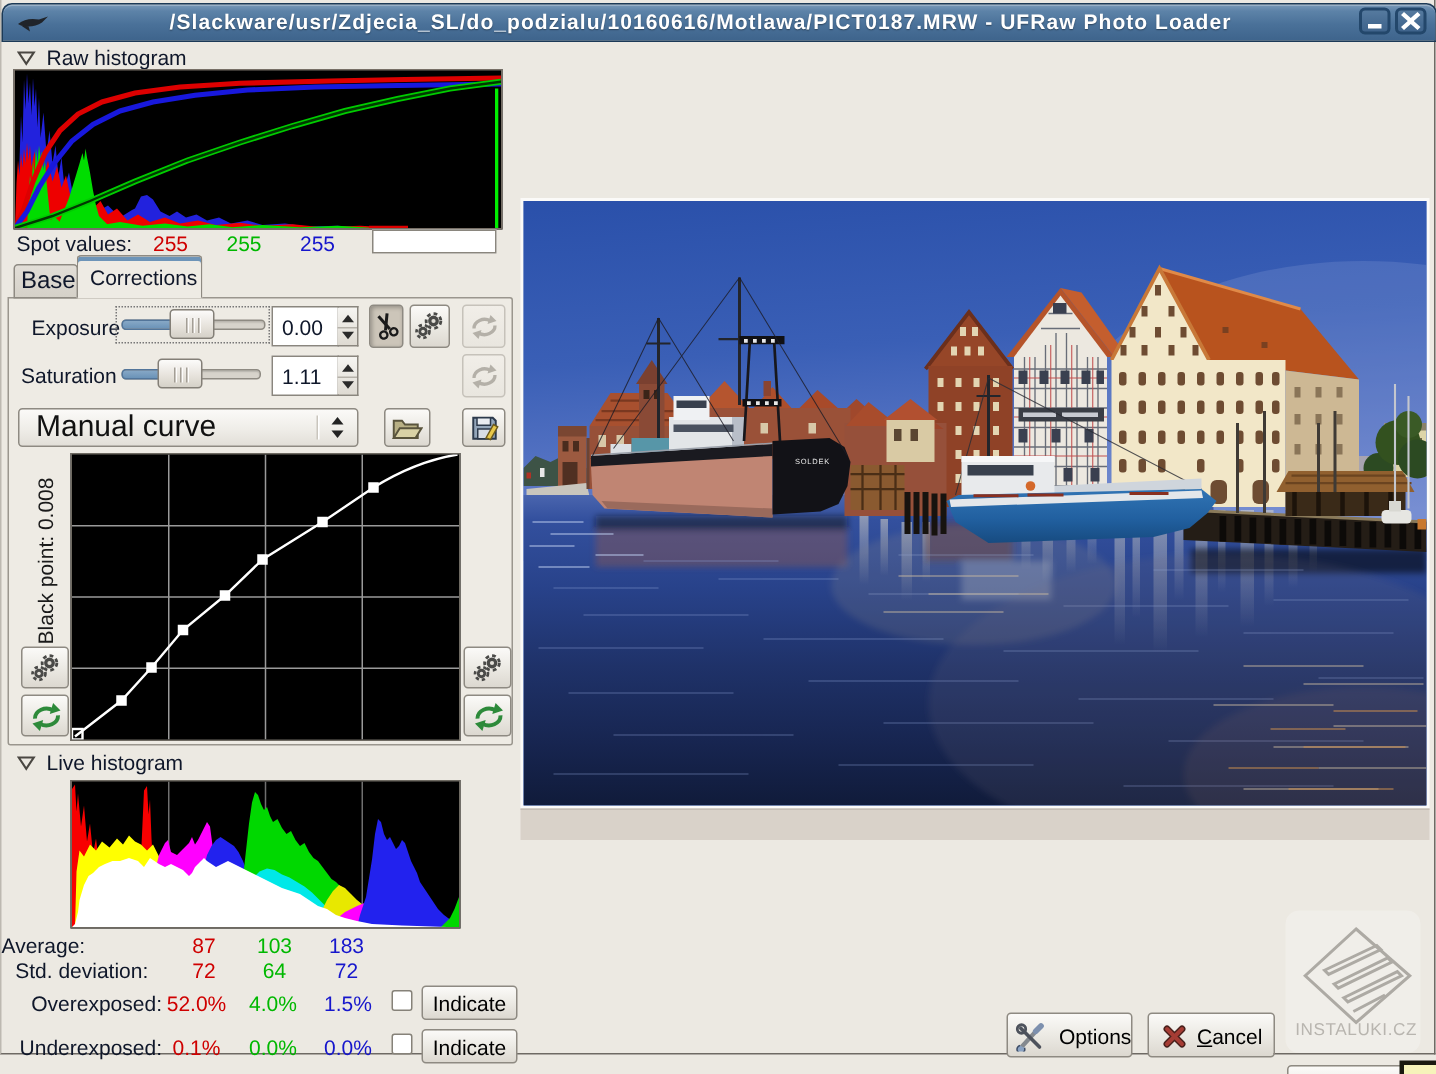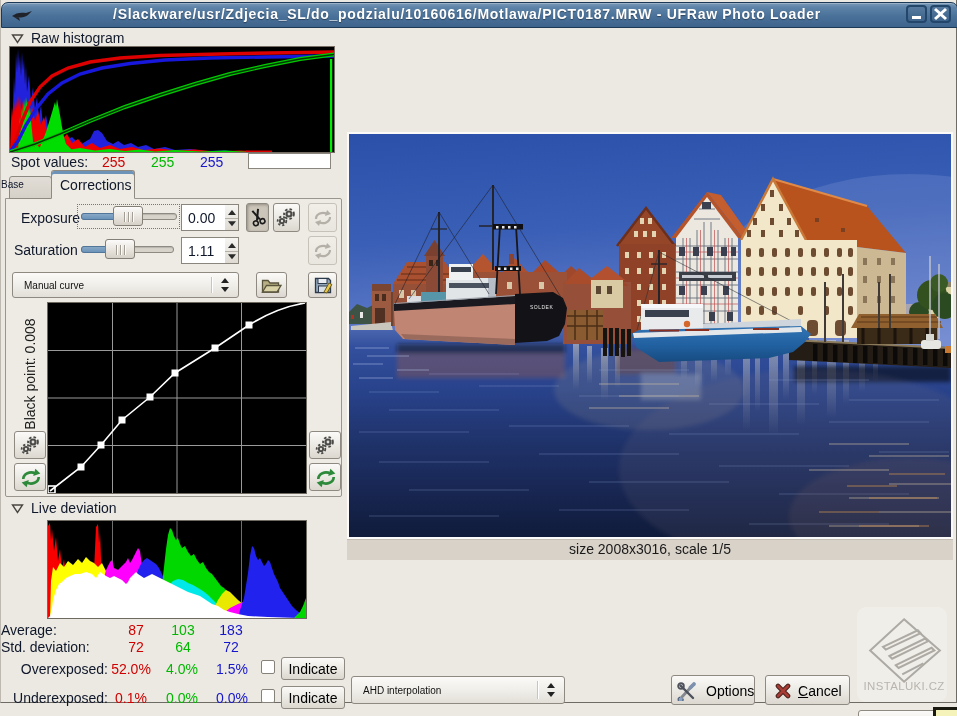--- a/index.html
+++ b/index.html
@@ -17,21 +17,21 @@
 .spin-arrows div{height:50%;position:relative}
 .spin-arrows div+div{border-top:1px solid #b5b1a9}
 .tri-u{position:absolute;left:50%;top:50%;transform:translate(-50%,-50%);width:0;height:0;border-left:4px solid transparent;border-right:4px solid transparent;border-bottom:5px solid #2a2a2a}
 .tri-d{position:absolute;left:50%;top:50%;transform:translate(-50%,-50%);width:0;height:0;border-left:4px solid transparent;border-right:4px solid transparent;border-top:5px solid #2a2a2a}
 .sl-track{position:absolute;height:7px;background:#d7d3cb;border:1px solid #8e8a82;border-radius:3px;box-shadow:inset 0 1px 1px rgba(0,0,0,.15)}
 .sl-fill{position:absolute;height:7px;background:linear-gradient(#87a8c6,#6b93b8);border:1px solid #52759a;border-radius:3px 0 0 3px}
 .sl-handle{position:absolute;width:30px;height:20px;border:1px solid #837f77;border-radius:3px;background:linear-gradient(#fcfbfa,#e6e2db 60%,#d5d1c8)}
 .grip{position:absolute;top:5px;width:1px;height:10px;background:#a39e95;box-shadow:1px 0 0 #fdfcfb}
 .cb{position:absolute;width:14px;height:14px;background:#fff;border:1px solid #868279;border-radius:2px}
 .combo{position:absolute;border:1px solid #8e8a82;border-radius:3px;background:linear-gradient(#fbfaf8,#efede8 55%,#e2dfd8)}
-.combo .ct{position:absolute;left:11px;top:50%;transform:translateY(-50%);font-size:10px;color:#111}
+.combo .ct{position:absolute;left:11px;top:50%;transform:translateY(-50%);font-size:20px;color:#111}
 .combo .sep{position:absolute;right:26px;top:4px;bottom:4px;width:1px;background:#c9c5bd;box-shadow:1px 0 0 #fff}
 .combo .ar{position:absolute;right:7px;top:50%;transform:translateY(-50%);width:12px;height:14px}
 .combo .ar:before{content:"";position:absolute;left:2px;top:0;border-left:4.5px solid transparent;border-right:4.5px solid transparent;border-bottom:5px solid #222}
 .combo .ar:after{content:"";position:absolute;left:2px;bottom:0;border-left:4.5px solid transparent;border-right:4.5px solid transparent;border-top:5px solid #222}
 .rnum{position:absolute;font-size:14px;text-align:center;width:44px}
 .red{color:#cf0000}.grn{color:#00b800}.blu{color:#1616cc}
 </style></head>
 <body>
 <div id="win">
 
@@ -69,21 +69,21 @@
   </svg>
     </div>
   <div class="lbl" style="left:10px;top:154px">Spot values:</div>
   <div class="lbl red" style="left:101px;top:154px">255</div>
   <div class="lbl grn" style="left:150px;top:154px">255</div>
   <div class="lbl blu" style="left:199px;top:154px">255</div>
   <div class="field" style="left:247px;top:153px;width:83px;height:16px"></div>
 
   <div class="abs" style="left:4px;top:198px;width:337px;height:299px;border:1px solid #9a968e;border-radius:0 2px 2px 2px;background:#eeebe4"></div>
   <div class="abs" style="left:8px;top:176px;width:43px;height:23px;border:1px solid #8e8a82;border-radius:3px 3px 0 0;background:linear-gradient(#e2ded7,#d5d1c8)"></div>
-  <div class="lbl" style="left:0;top:179px;font-size:10px">Base</div>
+  <div class="lbl" style="left:13px;top:179px;font-size:16px">Base</div>
   <div class="abs" style="left:50px;top:170px;width:84px;height:29px;border:1px solid #8e8a82;border-bottom:1px solid #eeebe4;border-radius:3px 3px 0 0;background:#eeebe4;box-shadow:inset 0 3px 0 #6d94b8"></div>
   <div class="lbl" style="left:59px;top:177px;font-size:14px">Corrections</div>
 
   <div class="lbl" style="left:20px;top:210px">Exposure</div>
   <div class="abs" style="left:76px;top:204px;width:103px;height:25px;border:1px dotted #777"></div>
   <div class="sl-track" style="left:80px;top:213px;width:96px"></div>
   <div class="sl-fill" style="left:80px;top:213px;width:35px"></div>
   <div class="sl-handle" style="left:112px;top:206px">
       <div class="grip" style="left:10px"></div>
       <div class="grip" style="left:14px"></div>
@@ -232,21 +232,21 @@
       <path d="M3,10 a7,6 0 0 1 11,-5" fill="none" stroke="#2d8a3a" stroke-width="2.4"></path>
       <path d="M17,8 a7,6 0 0 1 -11,5" fill="none" stroke="#2d8a3a" stroke-width="2.4"></path>
       <polygon points="14,0.5 18.5,5 12,7.2" fill="#2d8a3a"></polygon>
       <polygon points="6,17.5 1.5,13 8,10.8" fill="#2d8a3a"></polygon>
     </svg>
   </div>
 
   <svg class="abs" style="left:10px;top:503px" width="13" height="11" viewBox="0 0 13 11">
       <polygon points="1.5,2 11.5,2 6.5,9.5" fill="#ece9e2" stroke="#4a4742" stroke-width="1.4"></polygon>
     </svg>
-  <div class="lbl" style="left:30px;top:500px">Live deviation</div>
+  <div class="lbl" style="left:30px;top:500px">Live histogram</div>
   <div class="abs" style="left:46px;top:520px;width:260px;height:99px;background:#000;border:1px solid #6e6a62" id="livehist">
   <svg width="258" height="97" viewBox="0 0 258 97" style="position:absolute;left:0;top:0">
     <g stroke="#6f6f6f" stroke-width="1">
           <line x1="64.5" y1="0" x2="64.5" y2="97"></line>
           <line x1="129" y1="0" x2="129" y2="97"></line>
           <line x1="193.5" y1="0" x2="193.5" y2="97"></line>
         </g>
     <polygon points="0,97 0,5 2,2 3,20 4,8 6,30 8,16 10,40 12,28 14,48 16,38 18,54 21,44 24,58 28,50 32,60 36,55 40,62 44,57 46,50 47,28 48,6 50,3 51,22 52,12 53,38 54,55 56,62 58,68 60,76 62,86 64,97" fill="#f80000"></polygon>
     <polygon points="2,97 3,60 5,46 8,50 12,42 16,46 20,40 25,44 30,38 34,42 38,36 42,40 46,42 50,46 54,42 57,48 60,54 63,60 66,68 68,78 70,97" fill="#ffff00"></polygon>
     <polygon points="55,97 56,57 58,49 60,45 62,41 64,39 66,47 70,49 74,45 78,41 80,37 82,42 84,39 86,35 88,31 90,27 92,30 94,45 95,60 96,97" fill="#ff00ff"></polygon>
@@ -258,21 +258,21 @@
     <polygon points="190,97 192,89 196,77 200,52 202,35 204,25 206,27 208,35 210,39 212,37 214,41 216,45 218,43 220,39 222,41 224,47 226,53 228,57 230,61 232,67 236,73 240,79 244,85 248,89 252,92 256,93 258,97" fill="#2222ee"></polygon>
     <polygon points="246,97 248,95 252,91 255,85 258,77 258,97" fill="#00d800"></polygon>
     <polygon points="0,97 2,95 4,87 5,79 8,69 11,63 14,61 18,57 22,55 27,53 32,53 38,51 44,53 48,57 52,51 55,53 58,55 62,57 66,55 70,57 74,59 78,63 80,61 82,57 84,55 86,53 88,51 90,53 93,55 96,57 100,55 104,53 108,55 112,57 116,59 120,61 124,63 128,65 132,67 136,69 140,71 146,73 152,75 158,79 164,83 170,85 176,89 182,91 190,93 200,95 210,95.5 220,96 235,96.5 250,97" fill="#ffffff"></polygon>
   </svg>
     </div>
 
   <div class="lbl" style="left:0px;top:622px;width:107px;text-align:left">Average:</div>
   <div class="rnum red" style="left:113px;top:622px">87</div>
   <div class="rnum grn" style="left:160px;top:622px">103</div>
   <div class="rnum blu" style="left:208px;top:622px">183</div>
-  <div class="lbl" style="left:0px;top:639px;width:107px;text-align:left">Std. deviation:</div>
+  <div class="lbl" style="left:0px;top:639px;width:107px;text-align:center">Std. deviation:</div>
   <div class="rnum red" style="left:113px;top:639px">72</div>
   <div class="rnum grn" style="left:160px;top:639px">64</div>
   <div class="rnum blu" style="left:208px;top:639px">72</div>
   <div class="lbl" style="left:0px;top:661px;width:107px;text-align:right">Overexposed:</div>
   <div class="rnum red" style="left:108px;top:661px">52.0%</div>
   <div class="rnum grn" style="left:159px;top:661px">4.0%</div>
   <div class="rnum blu" style="left:209px;top:661px">1.5%</div>
   <div class="cb" style="left:260px;top:660px"></div>
   <div class="btn" style="left:280px;top:657px;width:64px;height:23px">
       <span style="position:absolute;left:50%;top:50%;transform:translate(-50%,-50%);font-size:14px">Indicate</span>
@@ -645,27 +645,21 @@
     <polygon points="282,200 290,196 452,192 462,200 456,208 444,218 420,224 310,228 288,214" fill="url(#bhull)"></polygon>
     <polygon points="284,199 452,193 453,198 285,204" fill="#e4e7ea"></polygon>
     <g fill="#8a3020">
           <rect x="300" y="195.5" width="30" height="2"></rect>
           <rect x="336" y="195" width="24" height="2"></rect>
           <rect x="404" y="194" width="26" height="2"></rect>
         </g>
   </svg>
     </div>
   <div class="abs" style="left:346px;top:539px;width:606px;height:21px;background:#d9d2c9;border-top:1px solid #c4bdb4"></div>
-  <div class="lbl" style="left:346px;top:541px;width:606px;text-align:center;font-size:14px;color:#1a1a1a">size 2008x3016, scale 1/5</div>
-
-  <div class="combo" style="left:350px;top:676px;width:214px;height:28px">
-      <span class="ct">AHD interpolation</span>
-      <span class="sep"></span>
-      <span class="ar"></span>
-    </div>
+
   <div class="btn" style="left:670px;top:675px;width:84px;height:30px" id="optbtn">
     <svg width="20" height="20" viewBox="0 0 20 20" style="position:absolute;left:5px;top:5px">
       <path d="M4,17 L15,5" stroke="#84898f" stroke-width="2.8" stroke-linecap="round"></path>
       <path d="M13.5,6.5 L17,3" stroke="#7d90ae" stroke-width="3.8" stroke-linecap="round"></path>
       <path d="M3.5,4.5 L16,17" stroke="#4d525c" stroke-width="2.4" stroke-linecap="round"></path>
       <circle cx="4" cy="5" r="2.8" fill="none" stroke="#4d525c" stroke-width="1.9"></circle>
       <path d="M3,16 a2.6,2.6 0 1 0 3,1.5" fill="#8aa2c2" stroke="#3c4c66" stroke-width="1"></path>
     </svg>
     <span style="position:absolute;left:34px;top:7px;font-size:14px">Options</span>
     </div>

